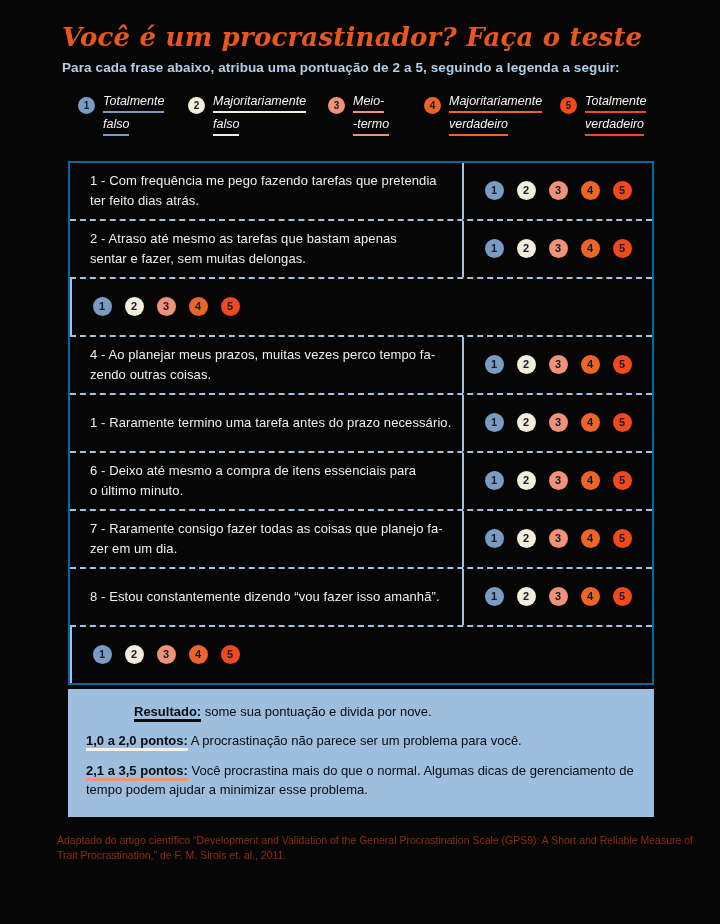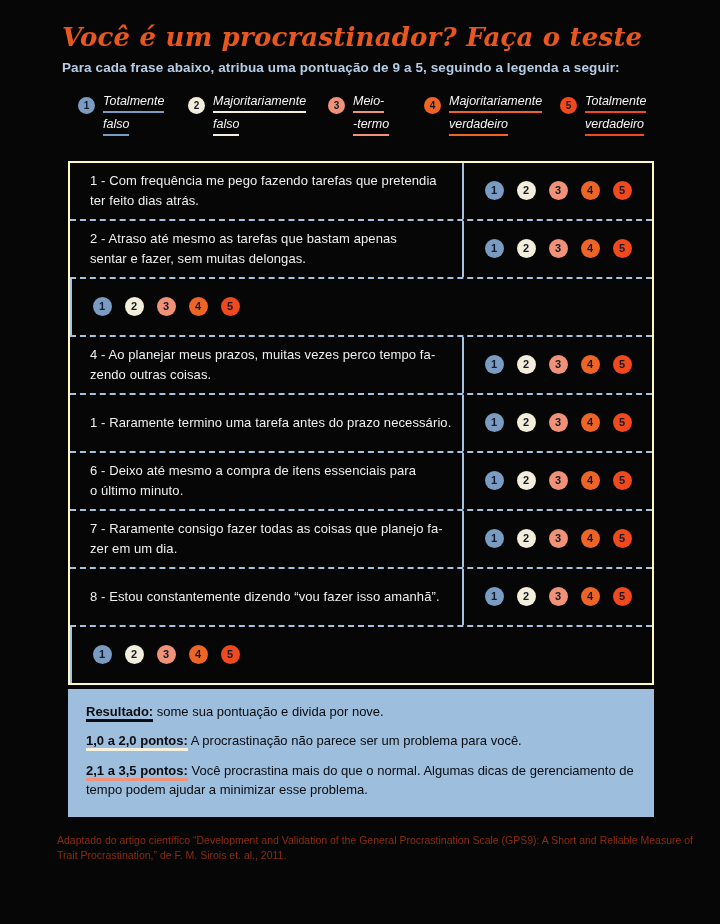--- a/index.html
+++ b/index.html
@@ -44,21 +44,21 @@
   .circle {
     display: inline-block; flex: none;
     width: 19px; height: 19px; border-radius: 50%;
     text-align: center; line-height: 19px;
     font-size: 11px; font-weight: bold; color: #141a29;
   }
 
   
   .qtable {
     margin: 20px 0 1px 68px; width: 586px;
-    border: 2px solid #fef9c3; box-sizing: border-box;
+    border: 2px solid #0369a1; box-sizing: border-box;
   }
   .qrow { display: flex; height: 56px; border-bottom: 2px dashed #a6c2de; }
   .qrow:last-child { border-bottom: none; }
   .qtext {
     flex: 1; align-self: center;
     padding: 0 8px 0 20px;
     white-space: pre-line;
     font-size: 13px; line-height: 1.5; letter-spacing: 0.1px;
     color: #efefef;
   }
@@ -82,21 +82,21 @@
     margin: 16px 0 0 57px; width: 650px;
     font-size: 10.5px; line-height: 1.45;
     color: #8c2d10;
   }
 </style>
 </head>
 <body>
 
 <div class="page">
   <h1 class="title">Você é um procrastinador? Faça o teste</h1>
-  <p class="subtitle">Para cada frase abaixo, atribua uma pontuação de 9 a 5, seguindo a legenda a seguir:</p>
+  <p class="subtitle">Para cada frase abaixo, atribua uma pontuação de 2 a 5, seguindo a legenda a seguir:</p>
 
   <div class="legend" id="legend">
       <div class="legend-item">
         <span class="circle" style="background: rgb(123, 156, 194); color: rgb(20, 26, 41);">1</span>
         <div class="legend-label">
           <div><span class="u" style="border-bottom-color: rgb(123, 156, 194);">Totalmente</span></div>
           <div><span class="u" style="border-bottom-color: rgb(123, 156, 194);">falso</span></div>
         </div>
       </div>
       <div class="legend-item">
@@ -219,19 +219,19 @@
           <span class="circle" style="background: rgb(123, 156, 194); color: rgb(20, 26, 41);">1</span>
           <span class="circle" style="background: rgb(243, 238, 219); color: rgb(20, 26, 41);">2</span>
           <span class="circle" style="background: rgb(239, 146, 119); color: rgb(20, 26, 41);">3</span>
           <span class="circle" style="background: rgb(236, 100, 38); color: rgb(20, 26, 41);">4</span>
           <span class="circle" style="background: rgb(239, 73, 29); color: rgb(20, 26, 41);">5</span>
         </div>
       </div>
     </div>
 
   <div class="panel" id="results">
-      <p class="rline"><span class="rlabel" style="border-bottom-color: rgb(10, 12, 16);">Resultado:</span> some sua pontuação e divida por nove.</p>
+      <p class="rline"><span class="rlabel" style="border-bottom-color: rgb(10, 12, 16); margin-left: 48px;">Resultado:</span> some sua pontuação e divida por nove.</p>
       <p class="rline"><span class="rlabel" style="border-bottom-color: rgb(246, 241, 223);">1,0 a 2,0 pontos:</span> A procrastinação não parece ser um problema para você.</p>
       <p class="rline"><span class="rlabel" style="border-bottom-color: rgb(239, 146, 119);">2,1 a 3,5 pontos:</span> Você procrastina mais do que o normal. Algumas dicas de gerenciamento de tempo podem ajudar a minimizar esse problema.</p>
     </div>
 
   <p class="footer">Adaptado do artigo científico  “Development and Validation of the General Procrastination Scale (GPS9): A Short and Reliable Measure of Trait Procrastination,” de F. M. Sirois et. al., 2011.</p>
 </div>
 
 </body></html>

